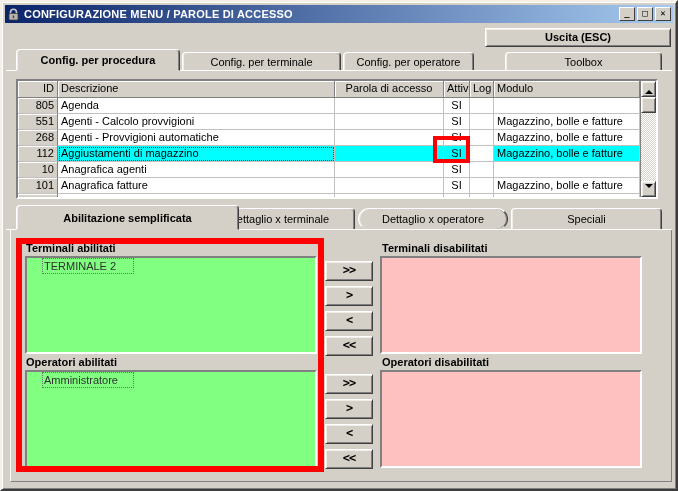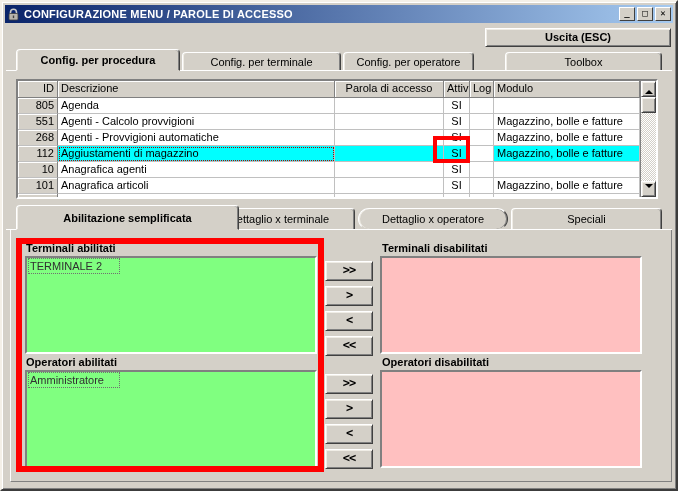--- a/index.html
+++ b/index.html
@@ -62,21 +62,21 @@
   .sbb.down .arr{ transform:translate(-50%,-62%); border-top-color:#000; }
   
   .page{ position:absolute; left:8px; top:227px; width:662px; height:253px;
     border:1px solid; border-color:#fff #808080 #808080 #fff; background:#d4d0c8; }
   .grouplabel{ position:absolute; font-weight:bold; font-size:11px; }
   .listbox{ position:absolute; border:2px solid; border-color:#808080 #fff #fff #808080;
     padding:1px 2px; overflow:hidden; }
   .listbox.green{ background:#80ff80; }
   .listbox.pink { background:#ffc0c0; }
   .list-item{ font-size:11px; color:#303030; line-height:14px; padding:0 1px;
-    outline:1px dotted #707070; outline-offset:0; display:inline-block; min-width:90px; }
+    outline:1px dotted #707070; outline-offset:0; display:inline-block; min-width:90px;margin-left:14px; }
   .movebtn{ position:absolute; left:323px; width:48px; height:20px; text-align:center;
     font-weight:bold; font-size:12px; line-height:17px; letter-spacing:-1px;
     font-family:"DejaVu Sans Mono", monospace; }
   
   .ann{ position:absolute; border:4px solid #ff0000; background:transparent;
     pointer-events:none; z-index:50; }
   .ann.big{ border-width:6px; }
   
   .lock-svg{ display:block; }
 </style>
@@ -158,21 +158,21 @@
         <div class="gc c-id">10</div>
         <div class="gc c-desc">Anagrafica agenti</div>
         <div class="gc c-pwd"></div>
         <div class="gc c-att">SI</div>
         <div class="gc c-log"></div>
         <div class="gc c-mod"></div>
       </div>
 
       <div class="grow">
         <div class="gc c-id">101</div>
-        <div class="gc c-desc">Anagrafica articoli</div>
+        <div class="gc c-desc">Anagrafica fatture</div>
         <div class="gc c-pwd"></div>
         <div class="gc c-att">SI</div>
         <div class="gc c-log"></div>
         <div class="gc c-mod">Magazzino, bolle e fatture</div>
       </div>
 
       <div class="grow">
         <div class="gc c-id">9</div>
         <div class="gc c-desc">Anagrafica banche</div>
         <div class="gc c-pwd"></div>

